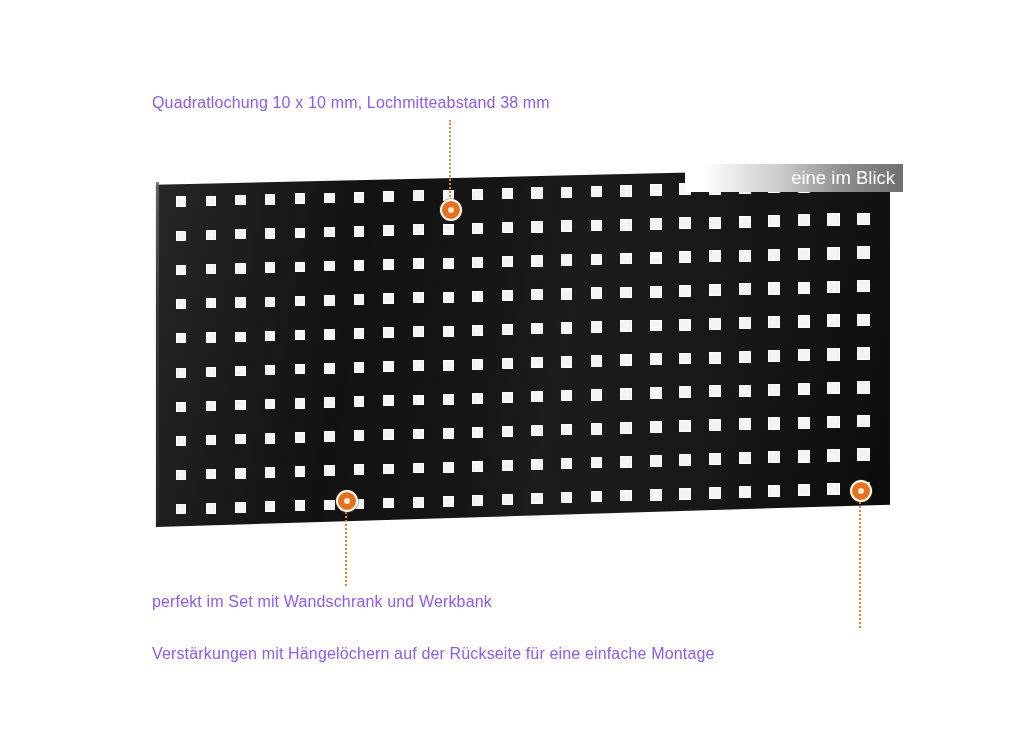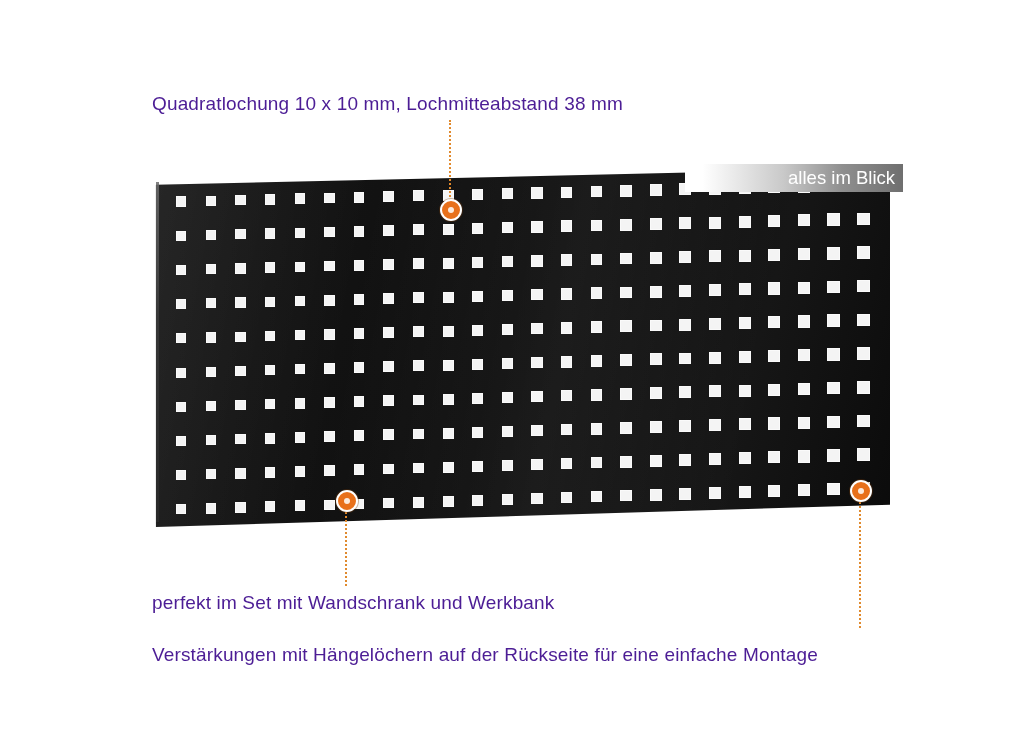--- a/index.html
+++ b/index.html
@@ -17,22 +17,22 @@
 
   #stage {
     position: absolute;
     inset: 0;
     background: #ffffff;
   }
 
   
   .anno {
     position: absolute;
-    color: #4c1d95;
-    font-size: 19px;
+    color: #8b5cf6;
+    font-size: 16px;
     letter-spacing: 0.15px;
     white-space: nowrap;
     line-height: 1.2;
   }
   #anno-top    { left: 152px; top: 93px; }
   #anno-bot-1  { left: 152px; top: 592px; }
   #anno-bot-2  { left: 152px; top: 644px; }
 
   
   .leader {
@@ -385,21 +385,21 @@
         <div class="hole" style="left: 618.234px; top: 316.931px; width: 12.2208px; height: 12.2208px;"></div>
         <div class="hole" style="left: 647.841px; top: 315.958px; width: 12.3292px; height: 12.3292px;"></div>
         <div class="hole" style="left: 677.449px; top: 314.986px; width: 12.4375px; height: 12.4375px;"></div>
         <div class="hole" style="left: 707.056px; top: 314.013px; width: 12.5458px; height: 12.5458px;"></div>
       </div>
     <div id="sheen"></div>
     <div id="panel-edge"></div>
   </div>
 
   <div id="ribbon">
-    <span>alles im Blick</span>
+    <span>eine im Blick</span>
   </div>
 
   <div class="leader" id="leader-top"></div>
   <div class="leader" id="leader-bl"></div>
   <div class="leader" id="leader-br"></div>
 
   <div class="dot" id="dot-top"></div>
   <div class="dot" id="dot-bl"></div>
   <div class="dot" id="dot-br"></div>
 

